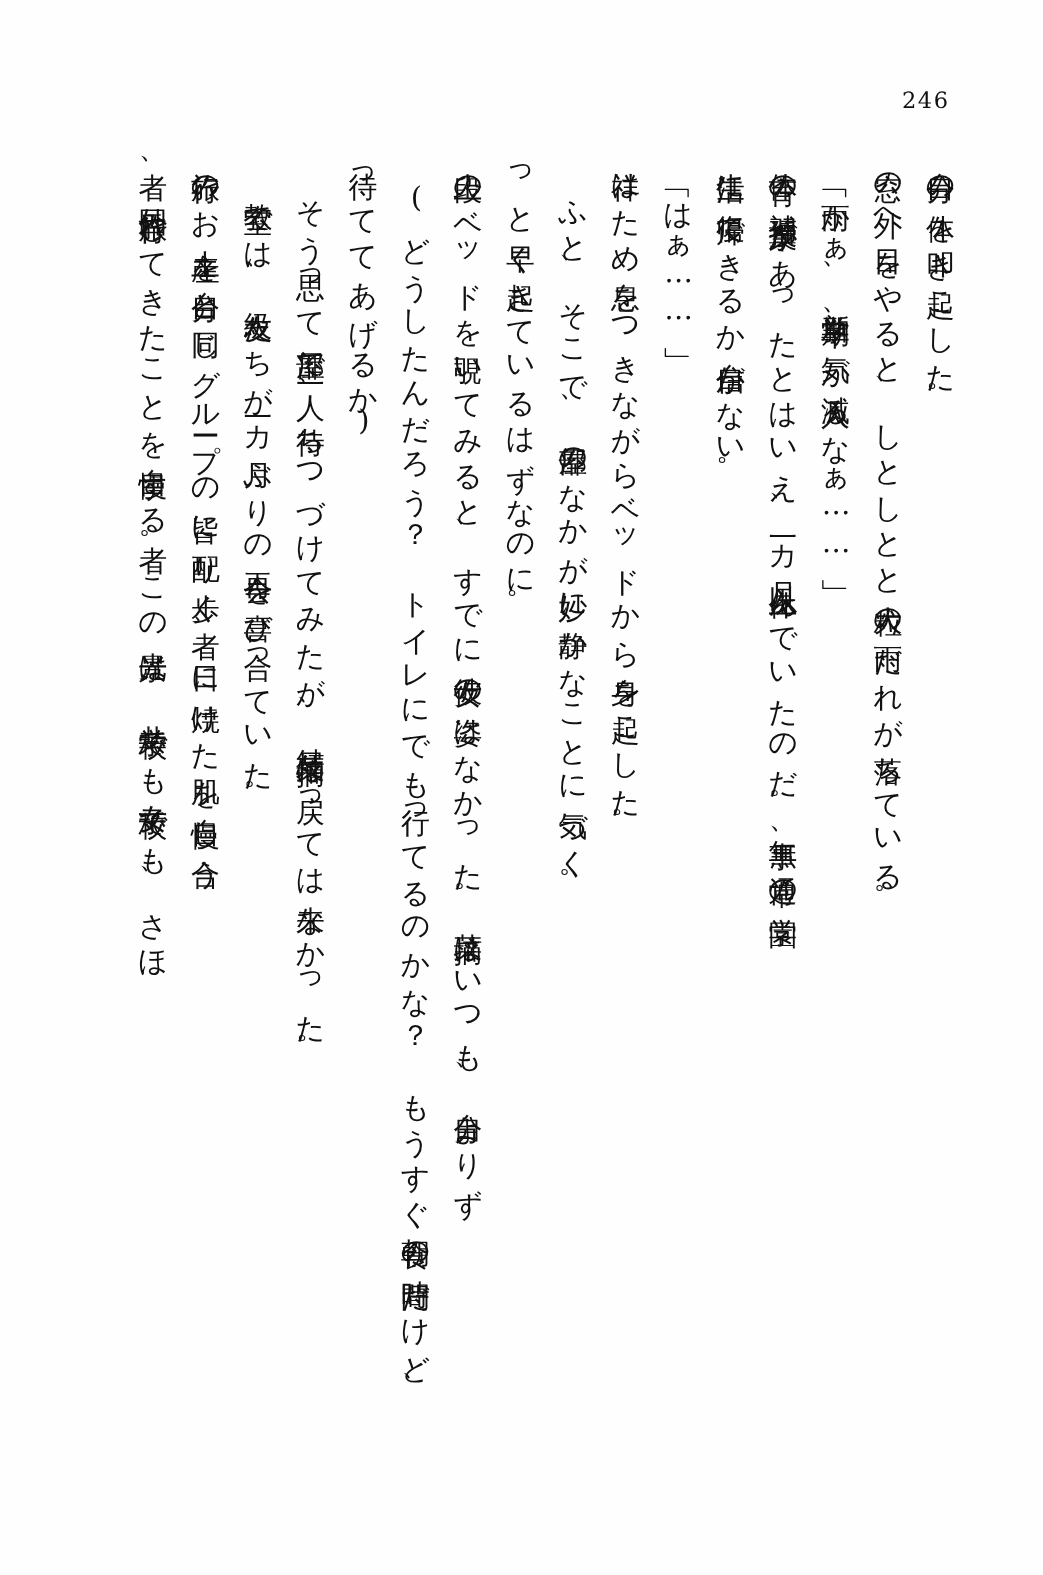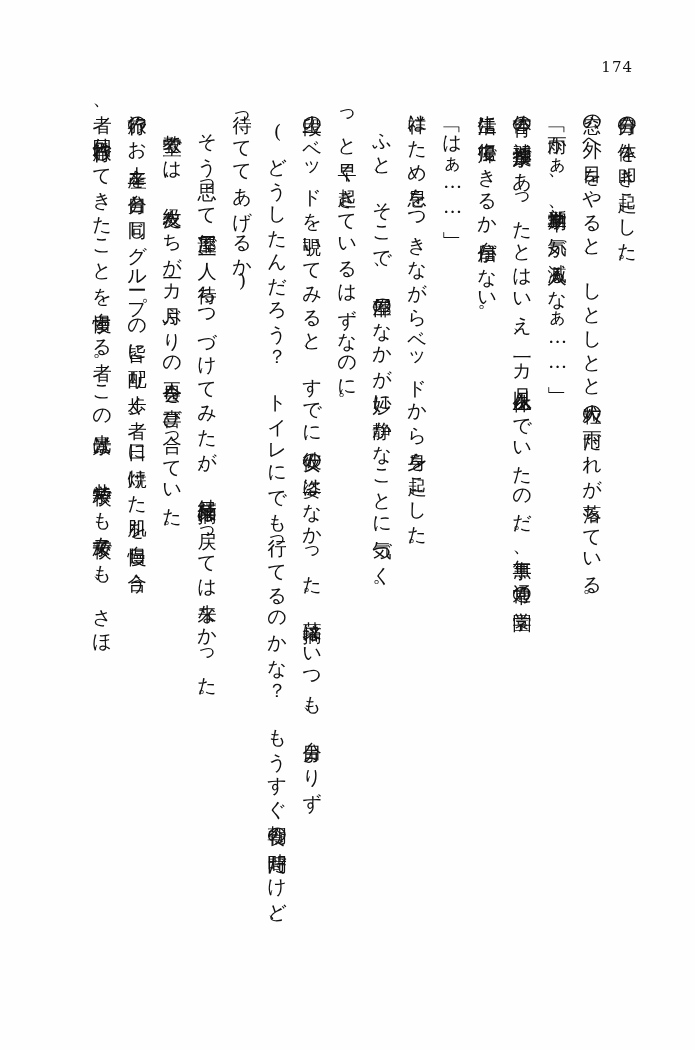--- a/index.html
+++ b/index.html
@@ -63,21 +63,21 @@
 
   .column.indent {
     padding-top: 20px;
   }
 </style>
 </head>
 <body>
 
 <div class="page">
 
-  <div class="page-number">174</div>
+  <div class="page-number">246</div>
 
   <div class="text-block">
     <div class="column">自分の体を叩き起こした。</div>
     <div class="column">窓の外へ目をやると、しとしとと大粒の雨だれが落ちている。</div>
     <div class="column indent">「雨かぁ、新学期早々、気が滅入るなぁ……」</div>
     <div class="column">体育の補習授業があったとはいえ、一カ月以上休んでいたのだ。無事、通常の学園</div>
     <div class="column">生活に復帰できるか自信がない。</div>
     <div class="column indent">「はぁ……」</div>
     <div class="column">祥はため息をつきながらベッドから身を起こした。</div>
     <div class="column indent">ふと、そこで、部屋のなかが妙に静かなことに気づく。</div>

